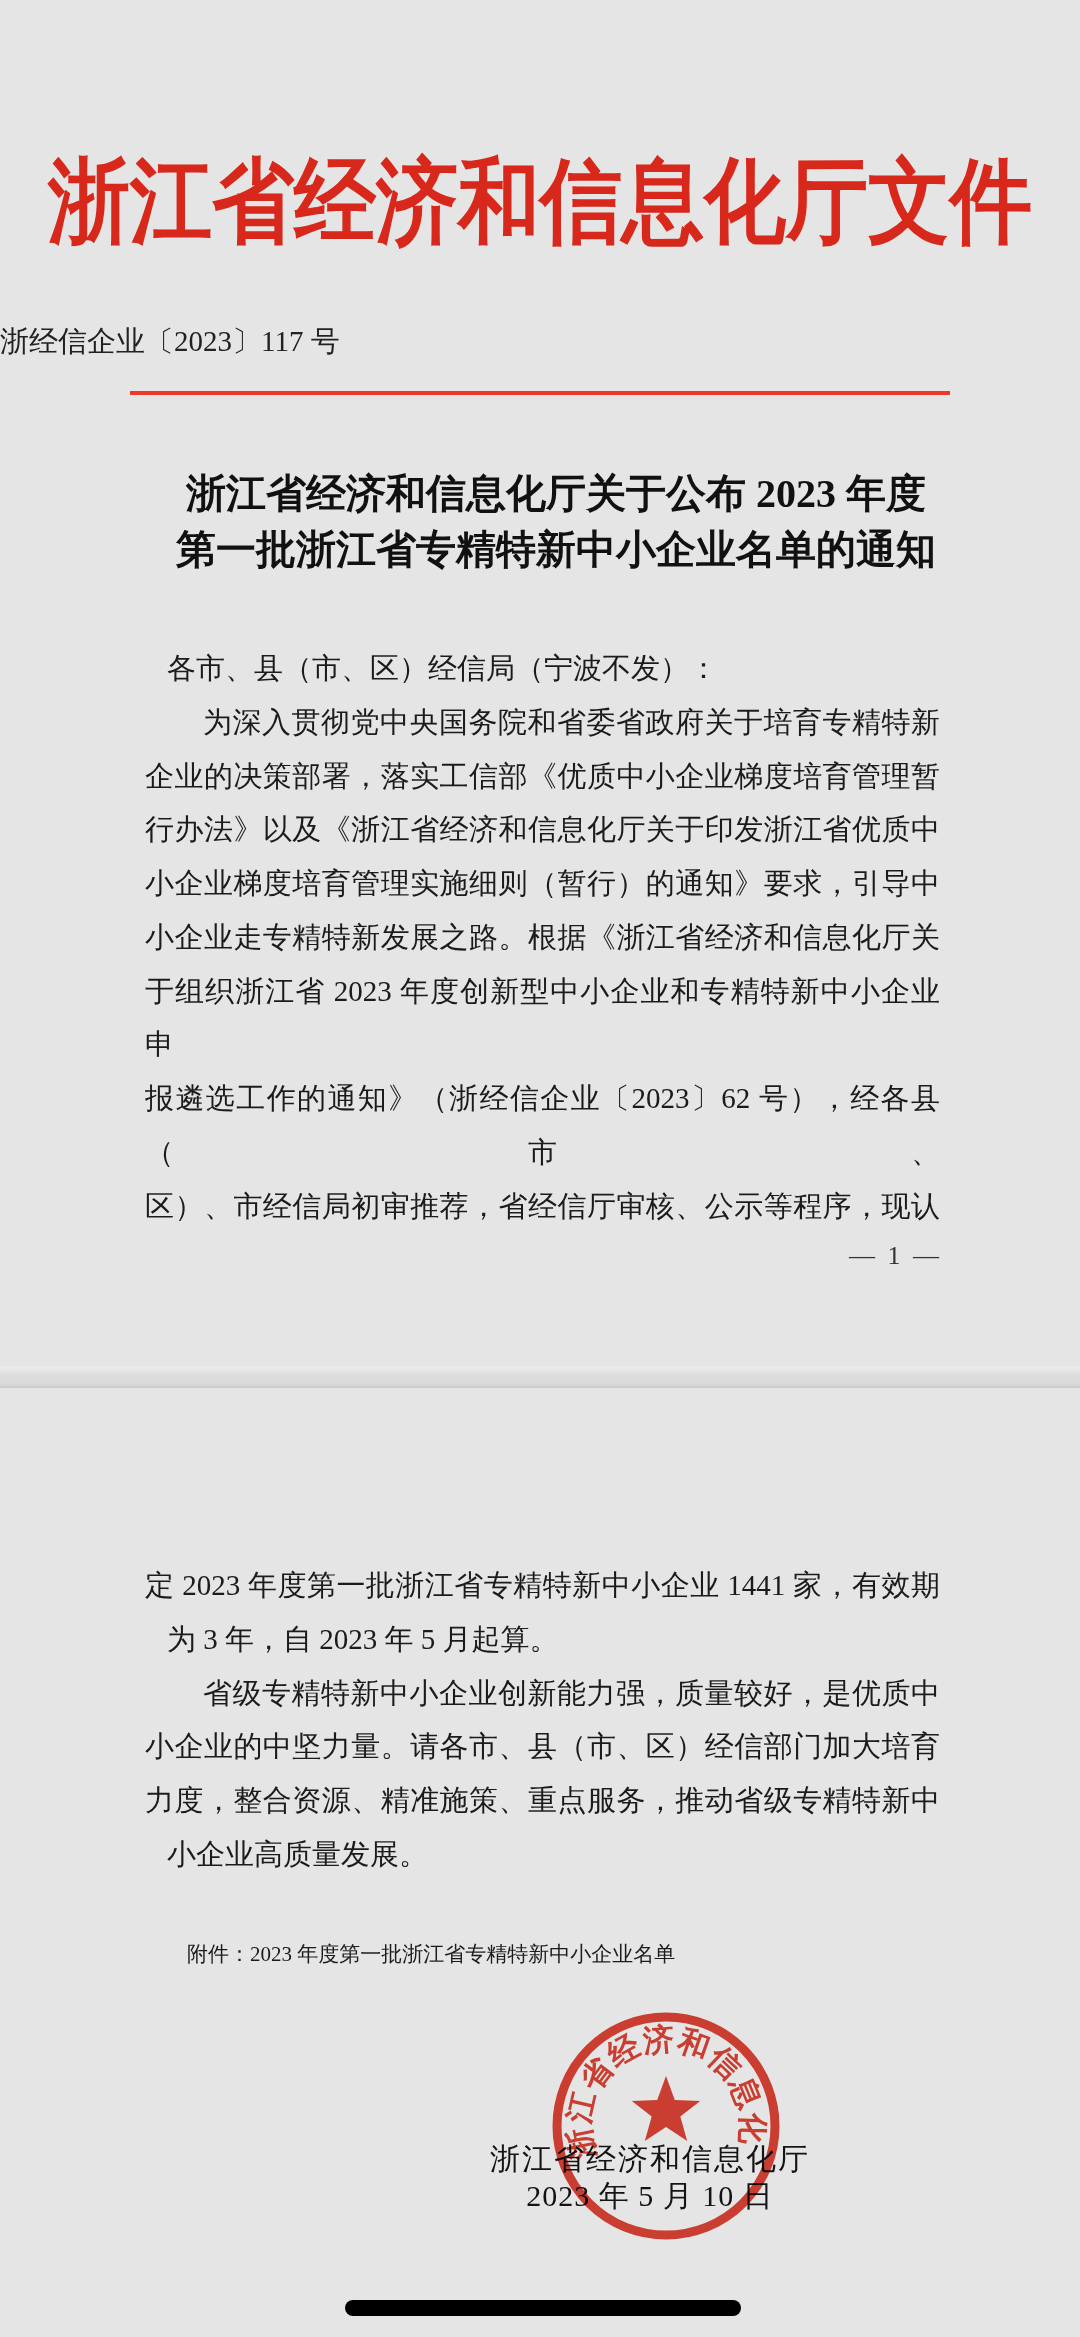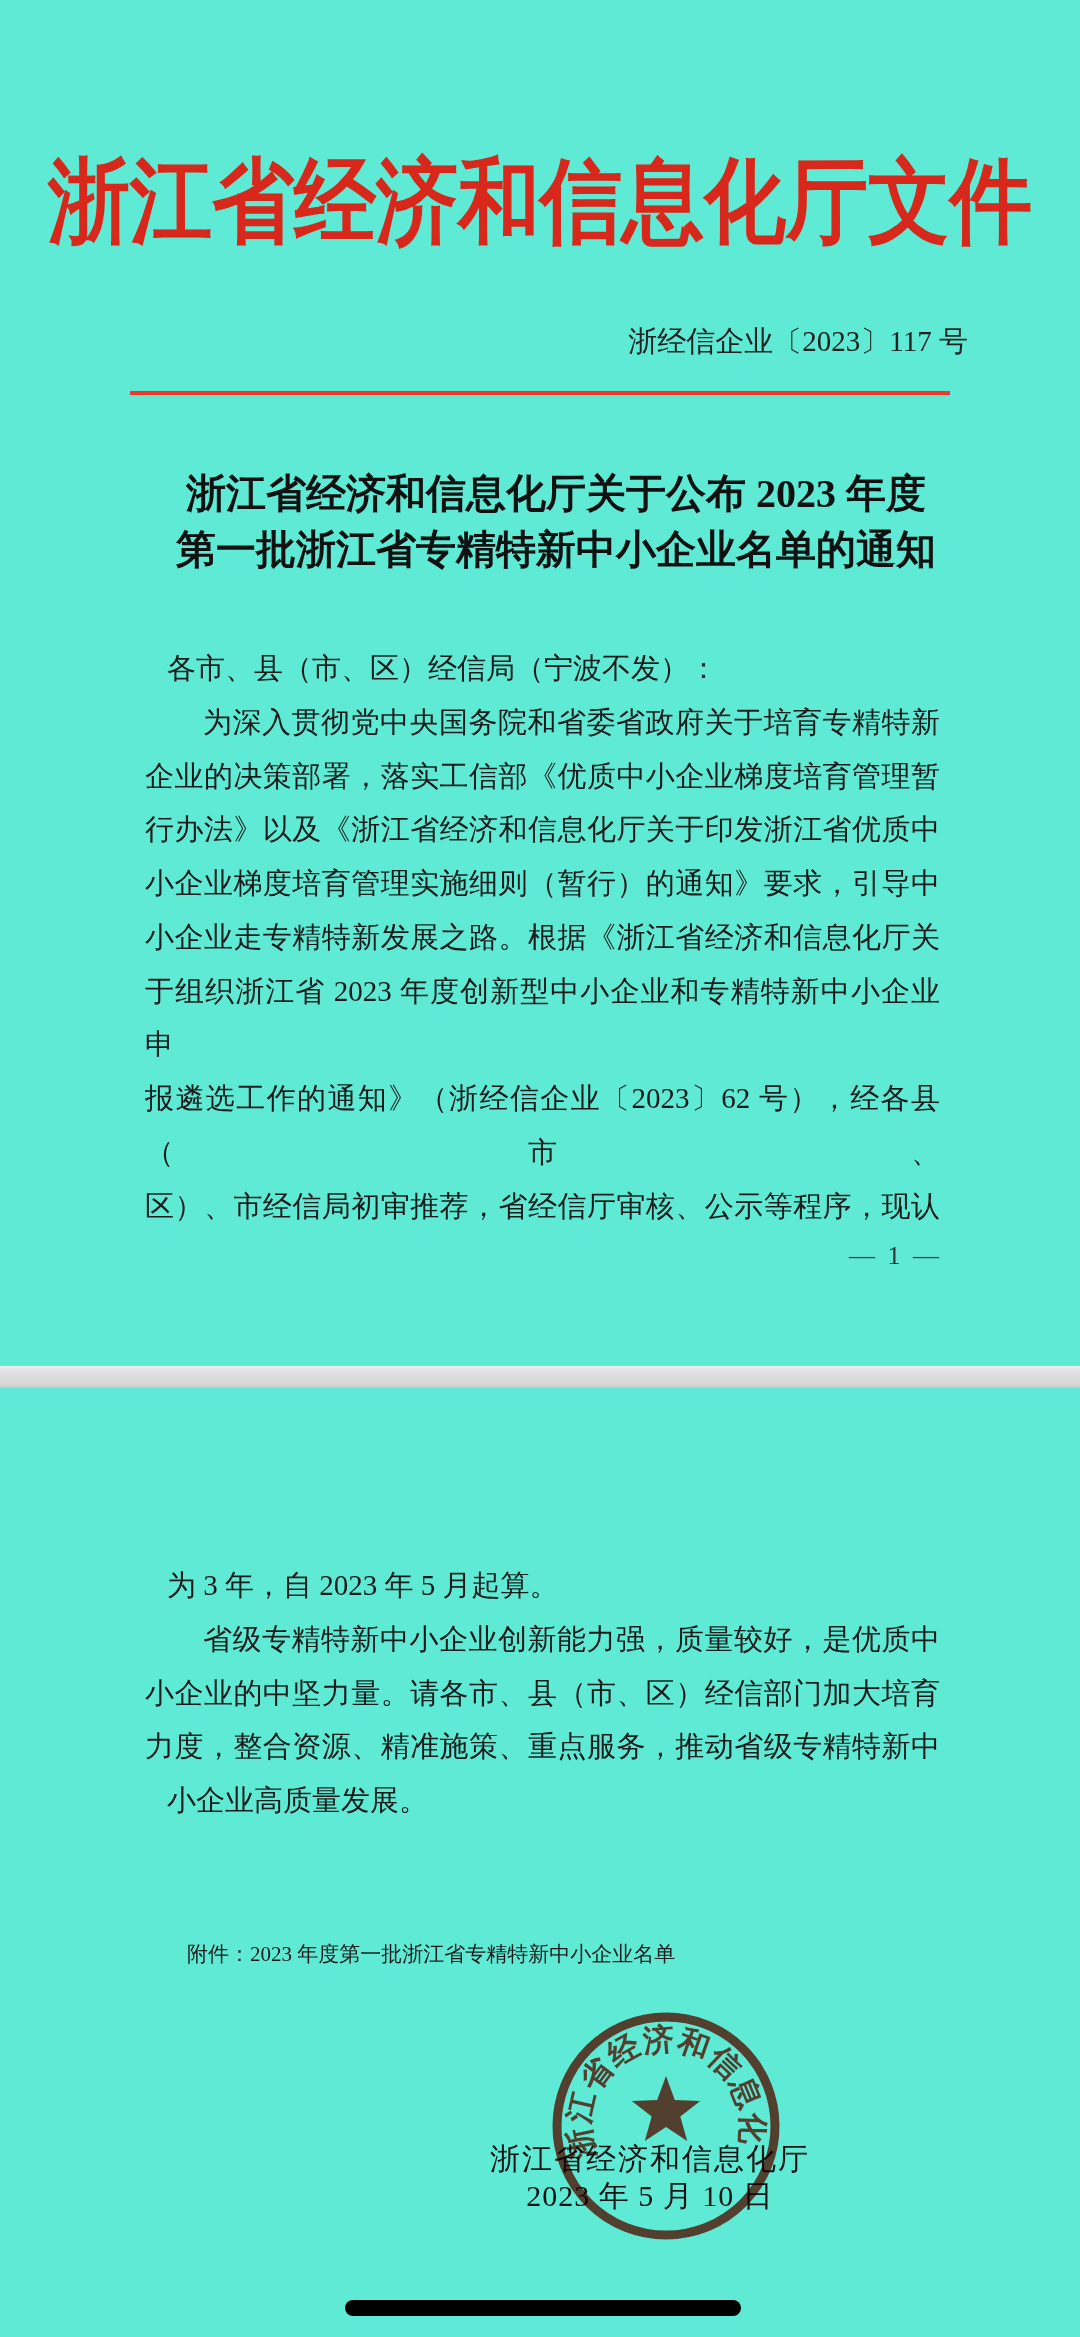--- a/index.html
+++ b/index.html
@@ -3,35 +3,35 @@
 <meta charset="utf-8">
 <style>
   html,body{margin:0;padding:0;background:#ffffff;}
   .canvas{
     position:relative;width:1080px;height:2337px;background:#ffffff;overflow:hidden;
     font-family:"Liberation Serif","DejaVu Serif",serif;color:#1d1d1d;
   }
   .edge-left{position:absolute;left:1px;top:0;width:1px;height:2337px;background:#e4e4e4;}
   .edge-top{position:absolute;left:0;top:35px;width:1080px;height:1px;background:#f0f0f0;}
 
-  .page{position:absolute;left:0;width:1080px;background:#5eead4;}
+  .page{position:absolute;left:0;width:1080px;background:#e5e5e5;}
   .page1{top:0;height:1366px;}
   .page-gap{
     position:absolute;left:0;top:1366px;width:1080px;height:22px;
     background:linear-gradient(#ededed,#dddddd 40%,#d9d9d9 82%,#c8c8c8);
   }
   .page2{top:1388px;height:949px;}
 
   .header-title{
     position:absolute;left:0;top:148px;width:1080px;text-align:center;
     font-size:82px;font-weight:700;line-height:96px;letter-spacing:0px;
     transform:scaleY(1.13);transform-origin:center top;white-space:nowrap;
   }
   .doc-number{
-    position:absolute;left:0;top:322px;width:968px;text-align:right;
+    position:absolute;left:0;top:322px;width:968px;text-align:left;
     font-size:29px;line-height:38px;color:#222;
   }
   .red-rule{position:absolute;left:130px;top:391px;width:820px;height:4px;}
   .notice-title{
     position:absolute;left:0;top:466px;width:1080px;text-align:center;
     font-size:40px;font-weight:700;line-height:56px;color:#111;padding-left:16px;
   }
   .body-block{
     position:absolute;left:145px;width:795px;
     font-size:29px;line-height:53.75px;color:#1b1b1b;
@@ -98,20 +98,21 @@
       <div class="bl">区）、市经信局初审推荐，省经信厅审核、公示等程序，现认</div>
     </div>
 
     <div class="page-number">— 1 —</div>
   </div>
 
   <div class="page-gap"></div>
 
   <div class="page page2">
     <div class="body-block bb2">
+      <div class="bl">定 2023 年度第一批浙江省专精特新中小企业 1441 家，有效期</div>
       <div class="bl plain">为 3 年，自 2023 年 5 月起算。</div>
       <div class="bl indent">省级专精特新中小企业创新能力强，质量较好，是优质中</div>
       <div class="bl">小企业的中坚力量。请各市、县（市、区）经信部门加大培育</div>
       <div class="bl">力度，整合资源、精准施策、重点服务，推动省级专精特新中</div>
       <div class="bl plain">小企业高质量发展。</div>
     </div>
 
     <div class="attachment">附件：2023 年度第一批浙江省专精特新中小企业名单</div>
 
     <div class="signature">浙江省经济和信息化厅</div>

